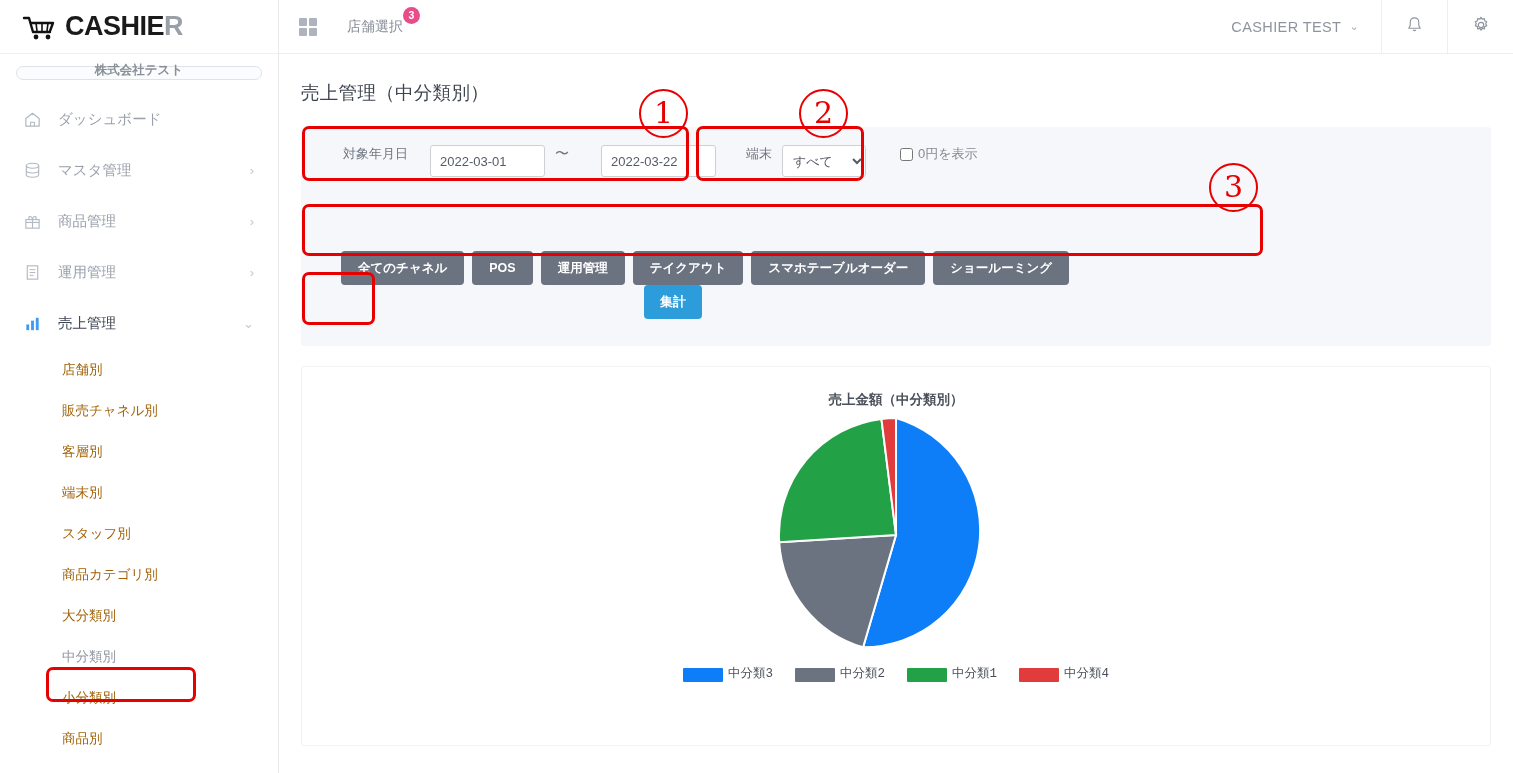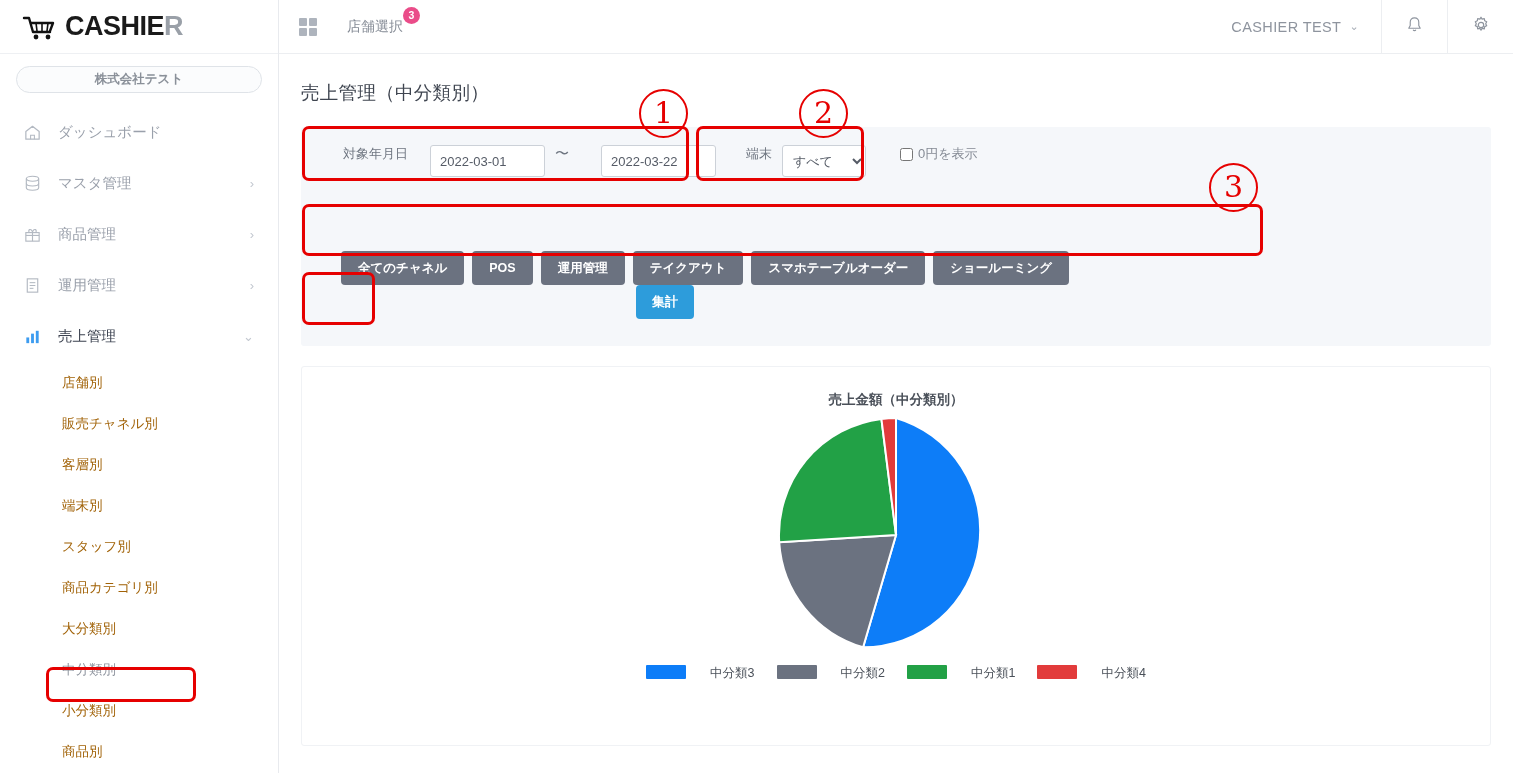--- a/index.html
+++ b/index.html
@@ -27,25 +27,25 @@
   }
   .brand .cart { width: 34px; height: 26px; position: relative; }
   .brand-text {
     font-size: 27px; font-weight: bold; letter-spacing: -0.5px;
     color: #1a1a1a; line-height: 1;
   }
   .brand-text .r { color: #9aa0a8; }
 
   .company-chip {
     margin: 12px 16px 0 16px;
-    height: 27px;
+    height: 14px;
     border: 1px solid #dfe3e8;
     border-radius: 14px;
     background: #fbfcfd;
-    display: flex; align-items: center; justify-content: center;
+    display: flex; align-items: flex-end; justify-content: center;
     font-size: 12.5px; color: #8a9099; font-weight: bold;
   }
 
   .nav { margin-top: 14px; }
   .nav-item {
     height: 51px; display: flex; align-items: center;
     padding: 0 24px 0 22px; gap: 16px;
     cursor: pointer; position: relative;
   }
   .nav-item .ico { width: 20px; height: 20px; flex: 0 0 20px; display:flex; align-items:center; justify-content:center; color: #b3b9c2; }
@@ -129,21 +129,21 @@
     height: 34px; padding: 0 17px;
     background: #6b7280; color: #fff;
     border: none; border-radius: 4px;
     font-size: 12.5px; font-weight: bold;
     cursor: pointer; white-space: nowrap;
     font-family: "Liberation Sans", sans-serif;
     margin-top: 36px;
   }
 
   .agg-btn {
-    position: absolute; left: 335px; top: 158px;
+    position: absolute; left: 343px; top: 158px;
     height: 34px; padding: 0 16px;
     background: #2d9cdb; color: #fff;
     border: none; border-radius: 4px;
     font-size: 13px; font-weight: bold; cursor: pointer;
     font-family: "Liberation Sans", sans-serif;
   }
 
   .chart-card {
     margin: 20px 22px 0 22px;
     background: #fff;
@@ -151,21 +151,21 @@
     border-radius: 3px;
     height: 380px;
     position: relative;
   }
   .chart-title {
     text-align: center; padding-top: 24px;
     font-size: 13.5px; color: #4a5059; font-weight: bold;
   }
   .pie-wrap { display: flex; justify-content: center; margin-top: 6px; }
   .legend { display: flex; justify-content: center; gap: 22px; margin-top: 10px; }
-  .legend-item { display: flex; align-items: flex-start; gap: 24px; }
+  .legend-item { display: flex; align-items: flex-end; gap: 5px; font-family: Liberation Mono, monospace; }
   .legend-swatch { width: 40px; height: 14px; border-radius: 1px; }
   .legend-label { font-size: 12.5px; color: #4a5059; }
 
   
   .circ {
     position: absolute;
     border: 2.5px solid #e60000; border-radius: 50%;
     color: #e60000; display: flex; align-items: center; justify-content: center;
     font-size: 27px; font-family: "DejaVu Serif", serif; line-height: 1;
     background: transparent; pointer-events: none;

